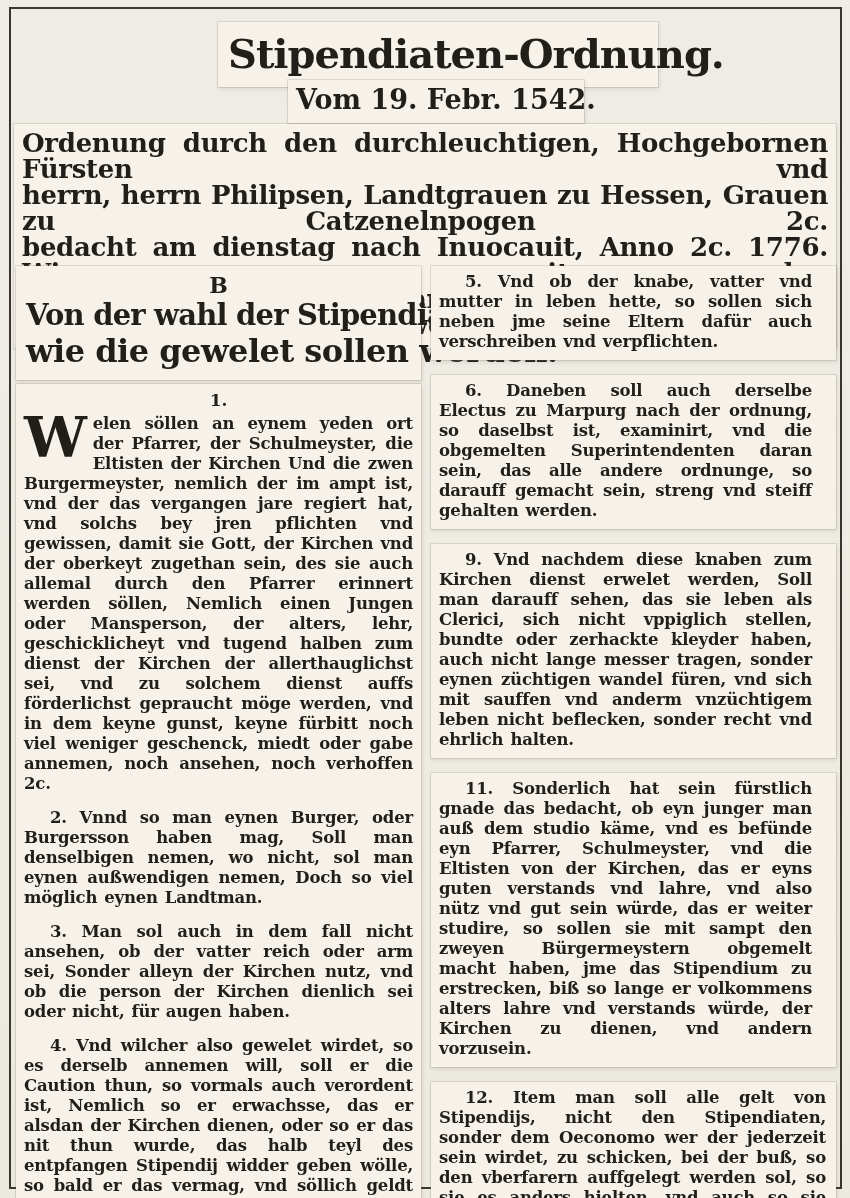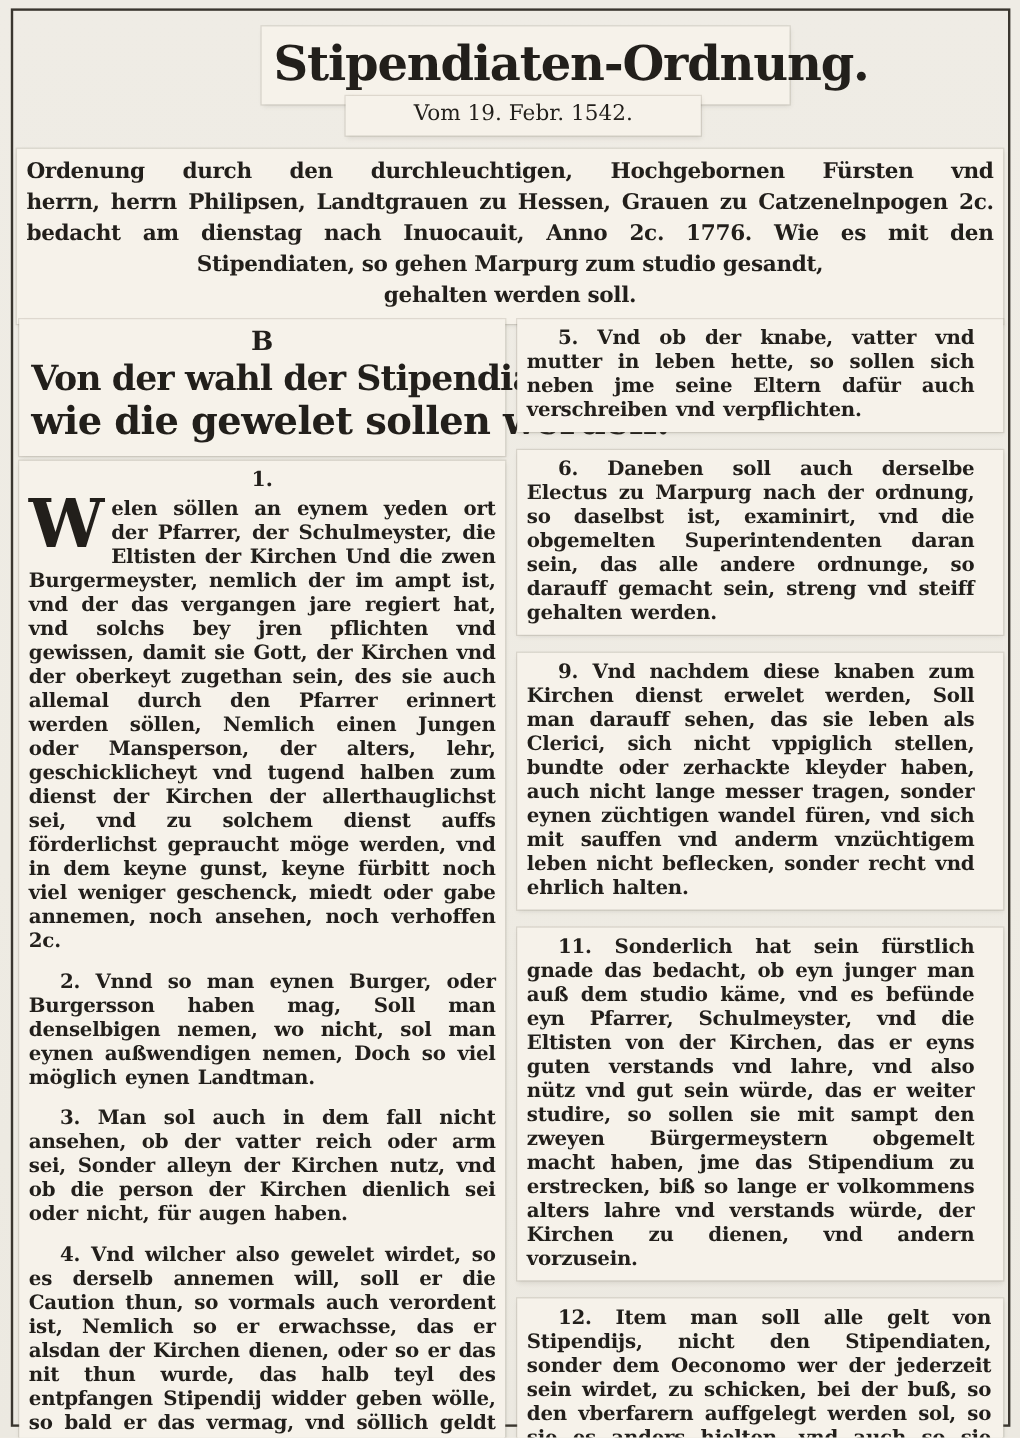--- a/index.html
+++ b/index.html
@@ -42,31 +42,31 @@
     letter-spacing: -1px;
     white-space: nowrap;
   }
   .date-slip {
     position: absolute;
     left: 288px; top: 80px; width: 280px;
     padding: 4px 8px 8px 8px;
     text-align: center;
   }
   .date-line {
-    font-size: 18px;
-    font-weight: 400;
+    font-size: 27px;
+    font-weight: 700;
     white-space: nowrap;
   }
   .preamble-slip {
     position: absolute;
     left: 14px; top: 124px; width: 806px;
     padding: 6px 8px 10px 8px;
   }
   .preamble-line {
-    font-size: 18px;
+    font-size: 26px;
     font-weight: 700;
     line-height: 26px;
     letter-spacing: -0.3px;
   }
   .preamble-line.j { text-align: justify; text-align-last: justify; }
   .preamble-line.c { text-align: center; }
   
   .columns {
     position: absolute;
     left: 16px; top: 266px; width: 820px;

